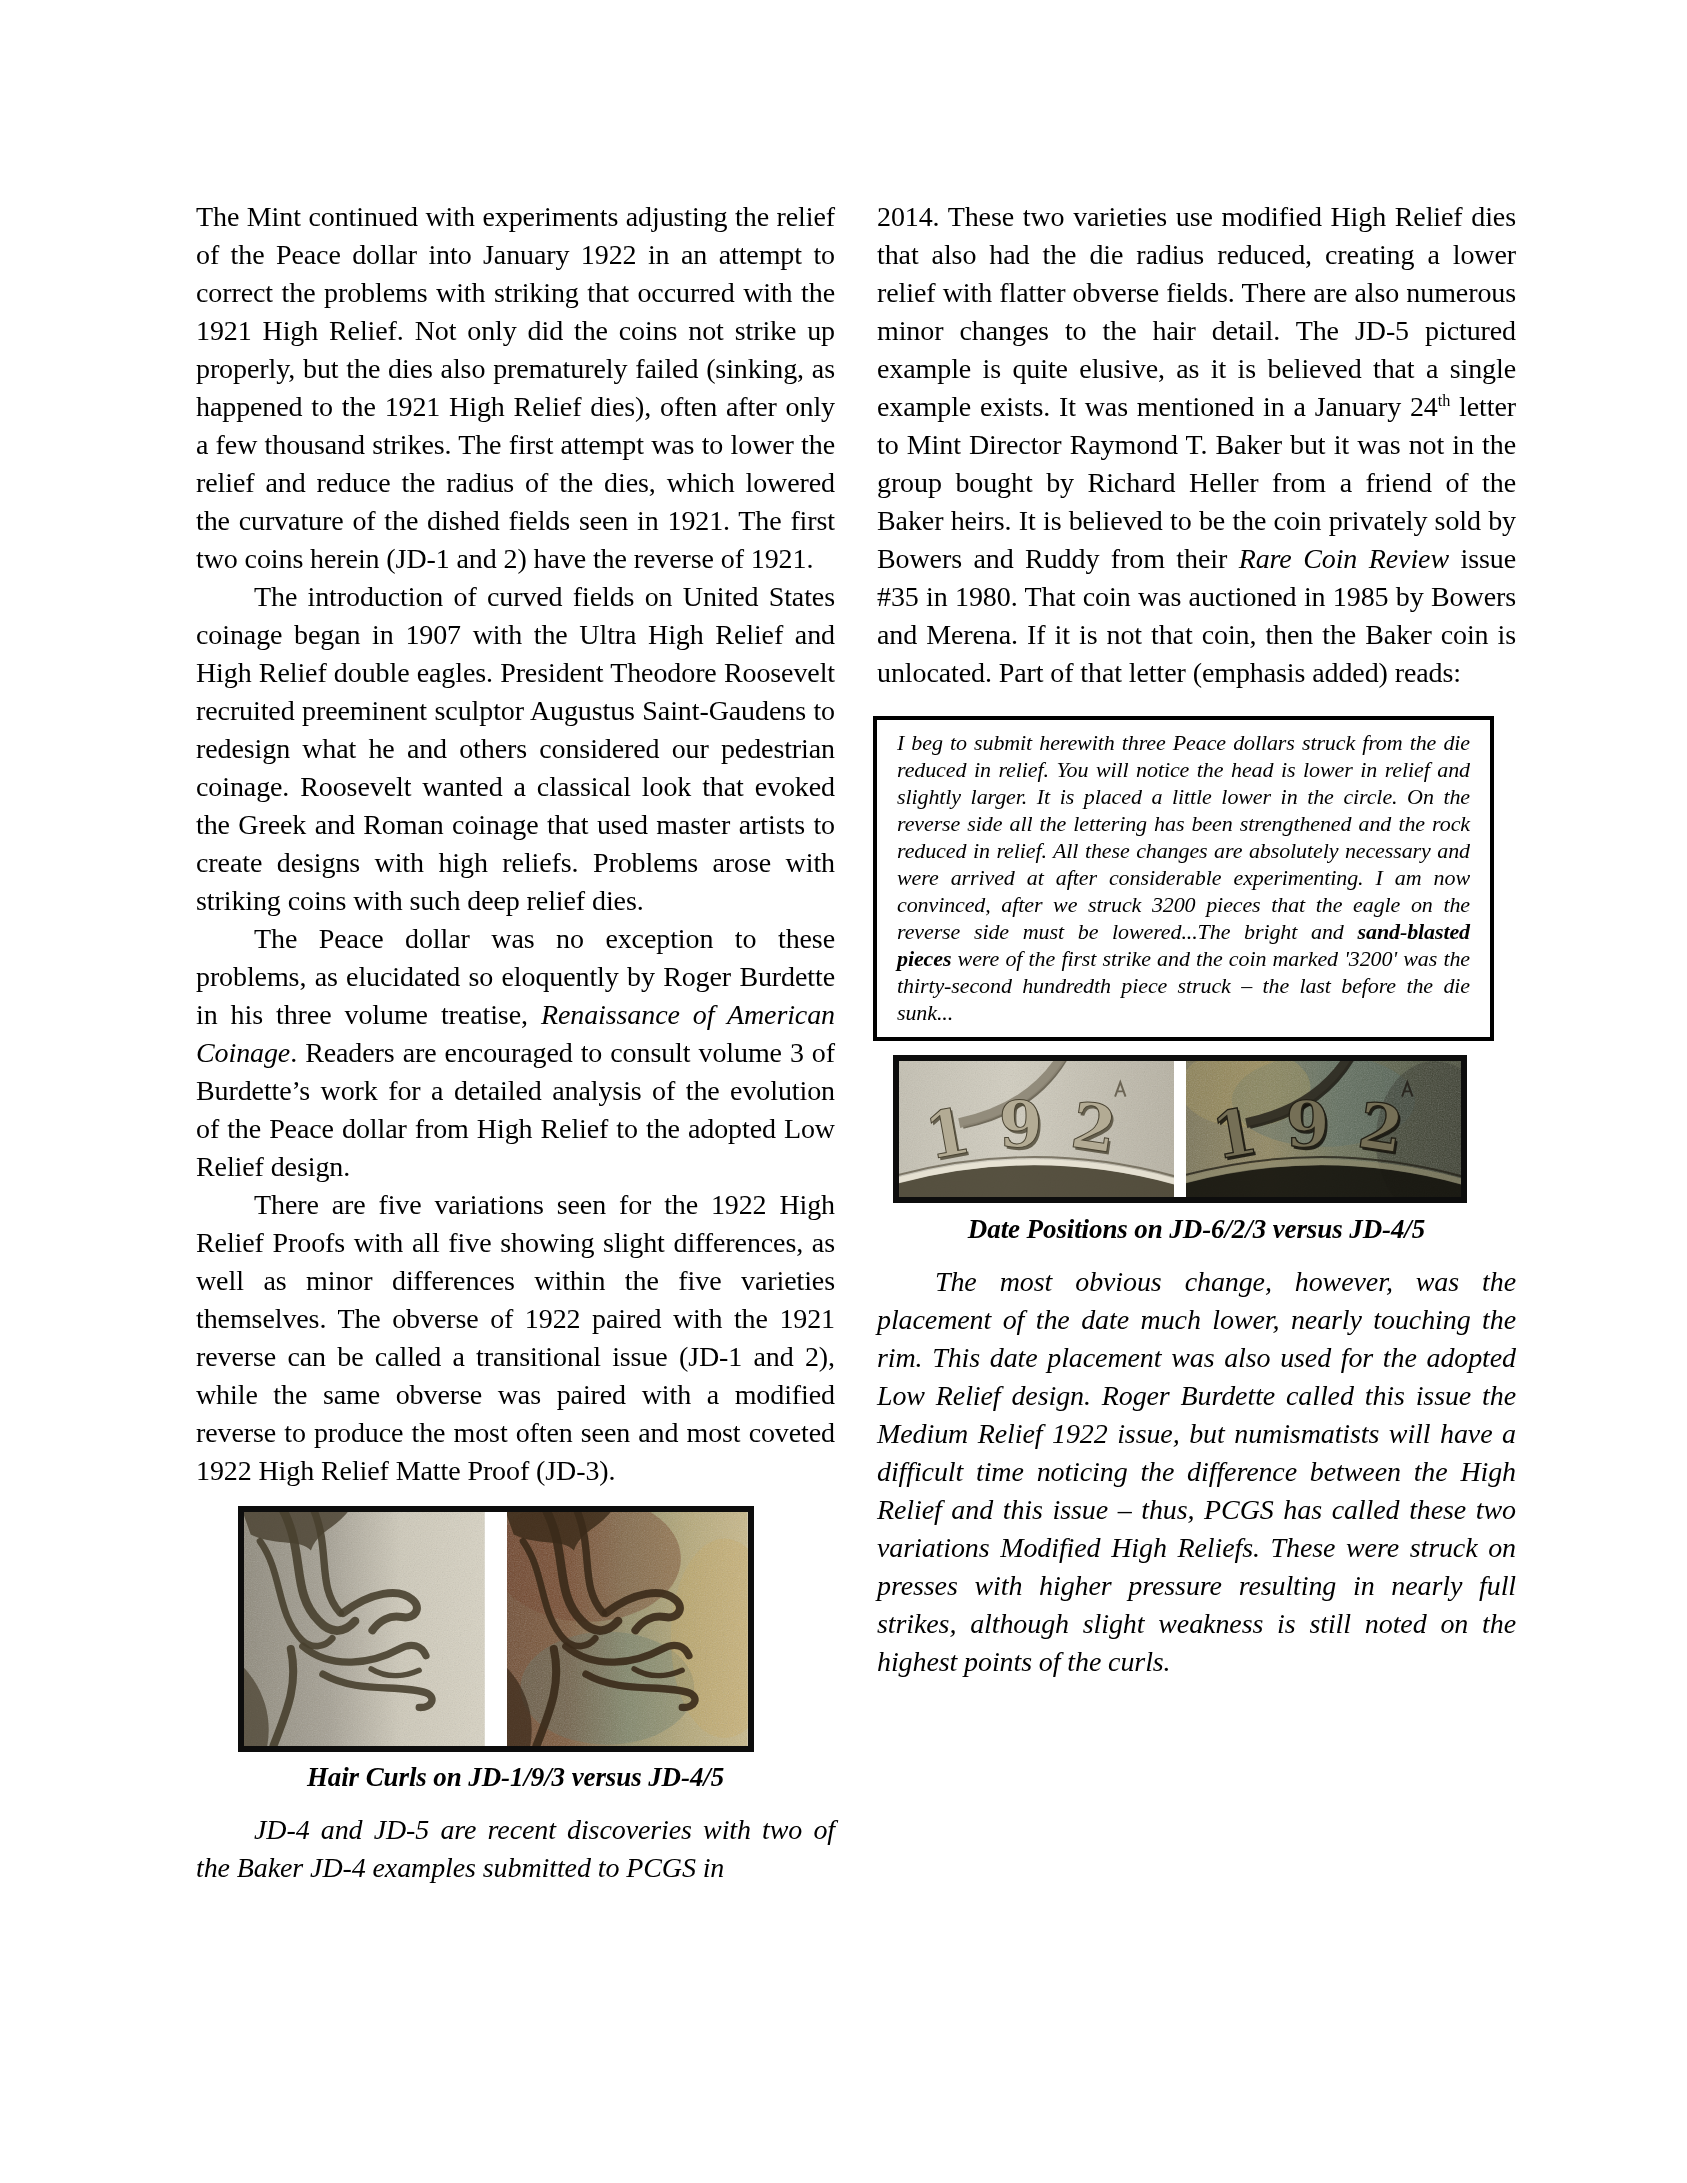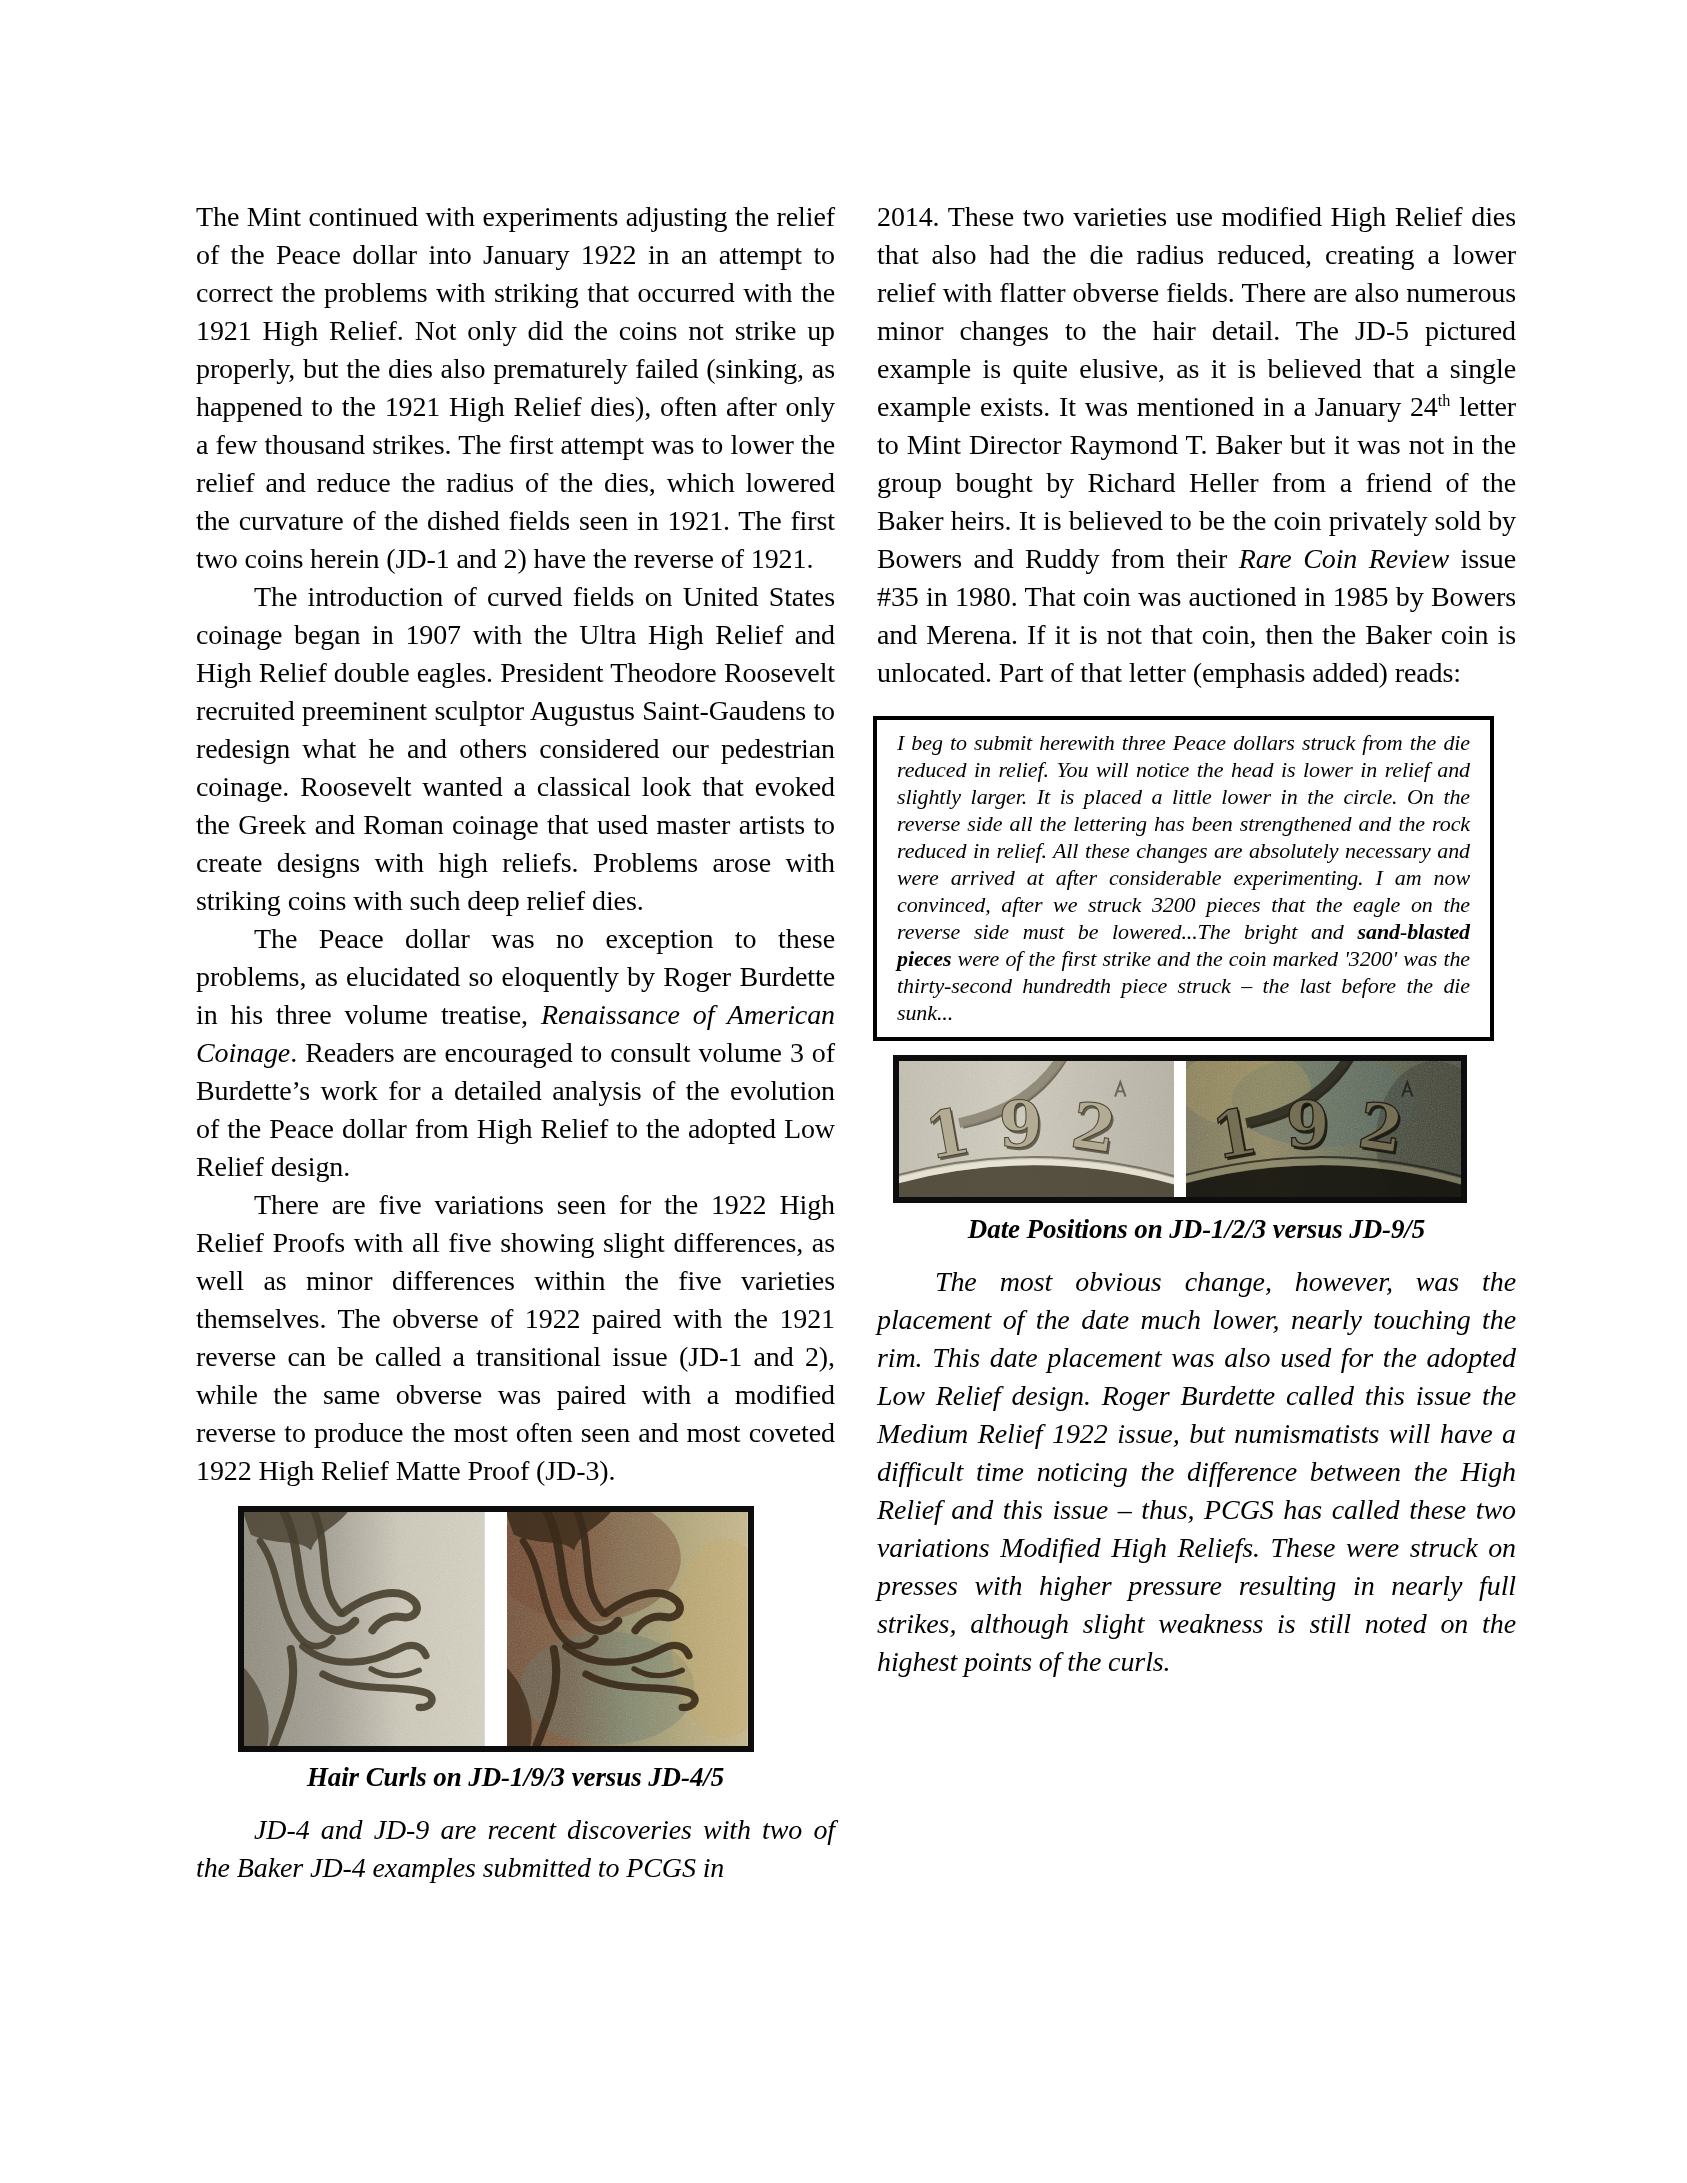--- a/index.html
+++ b/index.html
@@ -133,21 +133,21 @@
           <ellipse cx="120" cy="70" rx="140" ry="95" fill="#6e3b24" opacity="0.45"></ellipse>
           <ellipse cx="150" cy="265" rx="130" ry="85" fill="#5d7268" opacity="0.35"></ellipse>
           <ellipse cx="325" cy="190" rx="80" ry="150" fill="#caa757" opacity="0.30"></ellipse>
           <rect width="360" height="352" filter="url(#grain)" opacity="0.30"></rect>
           <use href="#curls" color="#3a2a19"></use>
         </svg>
       </div>
     </div>
     <div class="caption">Hair Curls on JD-1/9/3 versus JD-4/5</div>
 
-    <p class="body-para ind after-fig"><span>JD-4 and JD-9 are recent discoveries with two of the Baker JD-4 examples submitted to PCGS in</span></p>
+    <p class="body-para ind after-fig"><span>JD-4 and JD-5 are recent discoveries with two of the Baker JD-4 examples submitted to PCGS in</span></p>
   </div>
 
   <div class="col col-right">
     <p class="body-para"><span>2014. These two varieties use modified High Relief dies that also had the die radius reduced, creating a lower relief with flatter obverse fields. There are also numerous minor changes to the hair detail. The JD-5 pictured example is quite elusive, as it is believed that a single example exists. It was mentioned in a January 24</span><span class="seg-sup">th</span><span> letter to Mint Director Raymond T. Baker but it was not in the group bought by Richard Heller from a friend of the Baker heirs. It is believed to be the coin privately sold by Bowers and Ruddy from their </span><span class="seg-i">Rare Coin Review</span><span> issue #35 in 1980. That coin was auctioned in 1985 by Bowers and Merena. If it is not that coin, then the Baker coin is unlocated. Part of that letter (emphasis added) reads:</span></p>
 
     <div class="quote-box"><span>I beg to submit herewith three Peace dollars struck from the die reduced in relief. You will notice the head is lower in relief and slightly larger. It is placed a little lower in the circle. On the reverse side all the lettering has been strengthened and the rock reduced in relief. All these changes are absolutely necessary and were arrived at after considerable experimenting. I am now convinced, after we struck 3200 pieces that the eagle on the reverse side must be lowered...The bright and </span><span class="seg-b">sand-blasted pieces</span><span> were of the first strike and the coin marked '3200' was the thirty-second hundredth piece struck – the last before the die sunk...</span></div>
 
     <div class="figure figure-date">
       <div class="panel">
         <svg viewBox="0 0 420 206" preserveAspectRatio="none" style="font-size:42px">
@@ -174,19 +174,19 @@
           <path d="M250,-8 C215,48 160,80 92,94" fill="none" stroke="#2c2920" stroke-width="15" opacity="0.9"></path>
           <path d="M-6,212 L-6,186 Q210,128 426,188 L426,212 Z" fill="#17160f" opacity="0.92"></path>
           <path d="M-6,182 Q210,124 426,184" fill="none" stroke="#8e8a6e" stroke-width="9" opacity="0.7"></path>
           <path d="M-6,174 Q210,116 426,176" fill="none" stroke="#26231a" stroke-width="3" opacity="0.8"></path>
           <text transform="translate(3,4)" font-family="DejaVu Serif, serif" font-weight="bold" font-size="96" letter-spacing="40" fill="#14120c" opacity="0.85"><textPath href="#dateArc" startOffset="4">1922</textPath></text>
           <text font-family="DejaVu Serif, serif" font-weight="bold" font-size="96" letter-spacing="40" fill="#756f56" stroke="#232016" stroke-width="2"><textPath href="#dateArc" startOffset="4">1922</textPath></text>
           <path d="M330,54 L338,32 L346,54 M333,46 H343" fill="none" stroke="#2a2720" stroke-width="3"></path>
         </svg>
       </div>
     </div>
-    <div class="caption">Date Positions on JD-1/2/3 versus JD-9/5</div>
+    <div class="caption">Date Positions on JD-6/2/3 versus JD-4/5</div>
 
     <p class="body-para ind after-fig"><span>The most obvious change, however, was the placement of the date much lower, nearly touching the rim. This date placement was also used for the adopted Low Relief design. Roger Burdette called this issue the Medium Relief 1922 issue, but numismatists will have a difficult time noticing the difference between the High Relief and this issue – thus, PCGS has called these two variations Modified High Reliefs. These were struck on presses with higher pressure resulting in nearly full strikes, although slight weakness is still noted on the highest points of the curls.</span></p>
   </div>
 
 </div>
 
 
 </body></html>

